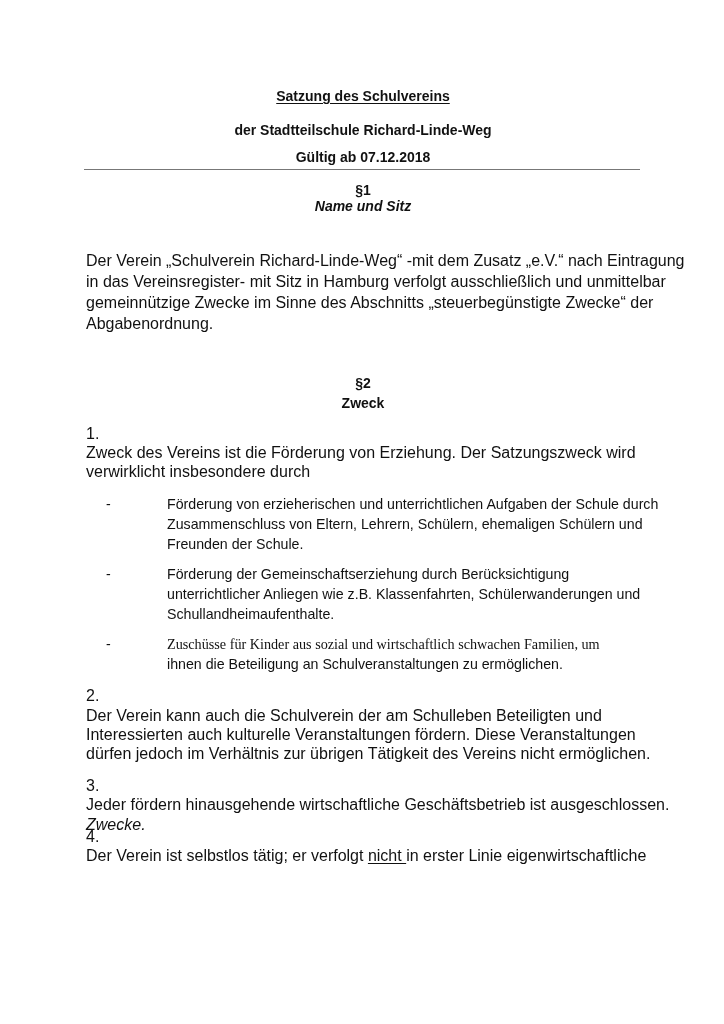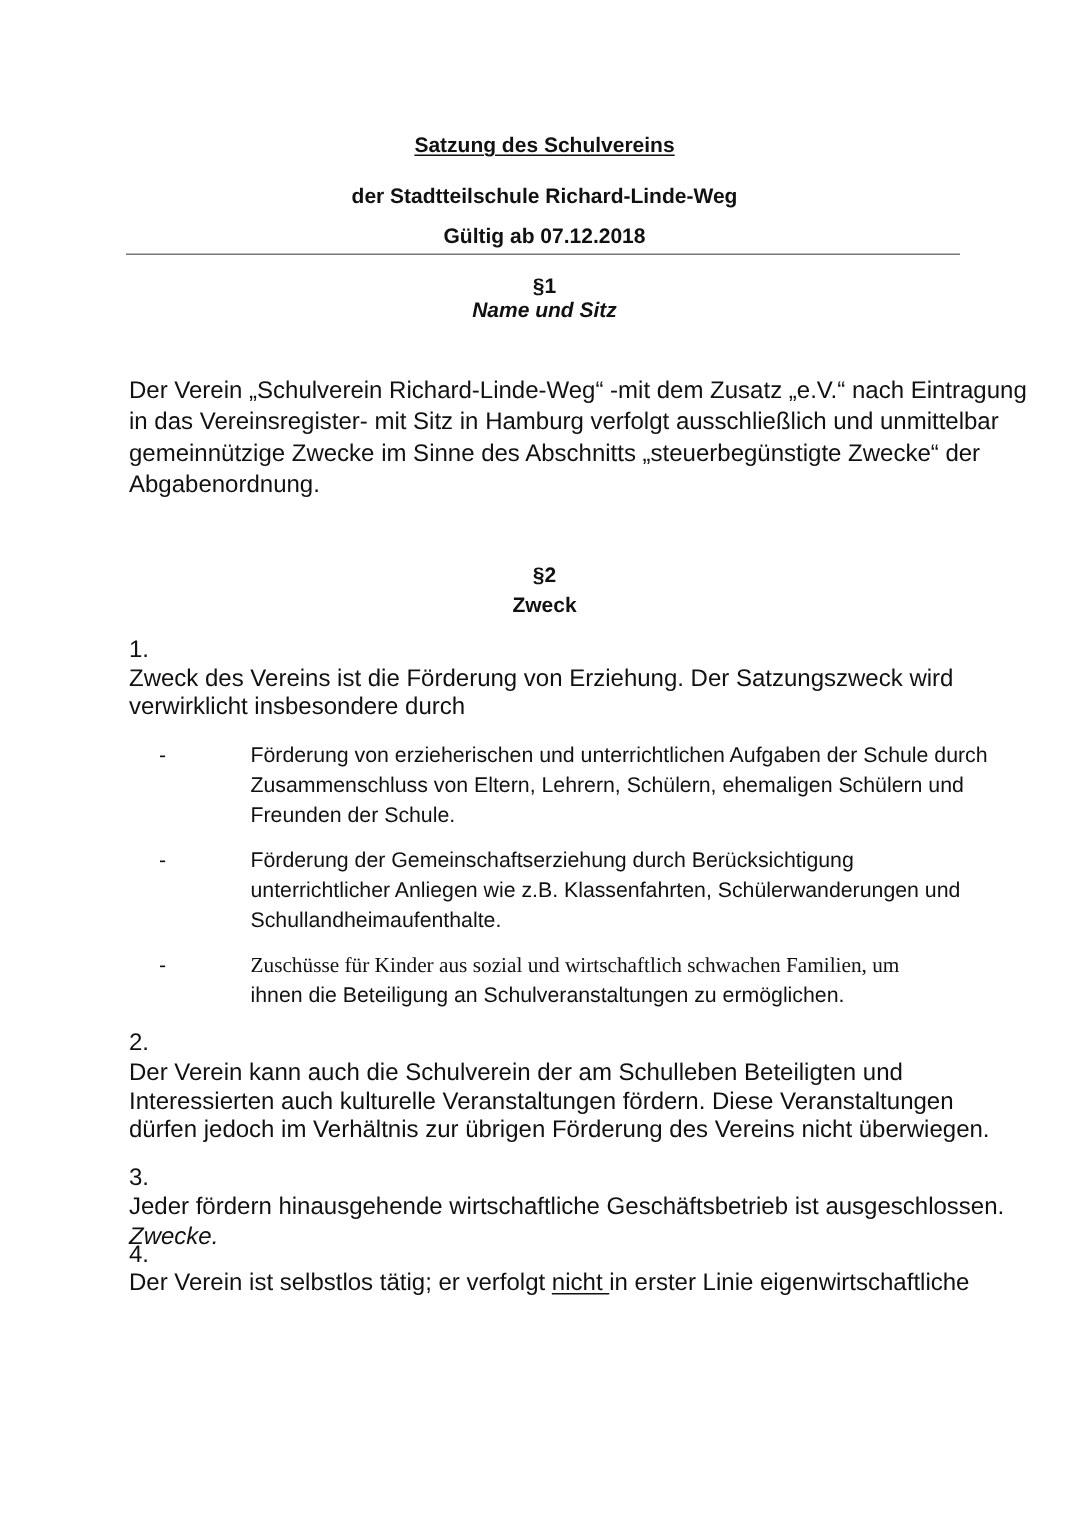--- a/index.html
+++ b/index.html
@@ -63,21 +63,21 @@
         <div class="bullet-text" style="top:634px;font-family:Liberation Serif, serif;">Zuschüsse für Kinder aus sozial und wirtschaftlich schwachen Familien, um</div>
         <div class="bullet-text" style="top:654px;">ihnen die Beteiligung an Schulveranstaltungen zu ermöglichen.</div>
       </div>
     </div>
   </div>
 
   <div>
     <div class="body-line" style="top:685px;">2.</div>
     <div class="body-line" style="top:705px;">Der Verein kann auch die Schulverein der am Schulleben Beteiligten und</div>
     <div class="body-line" style="top:724px;">Interessierten auch kulturelle Veranstaltungen fördern. Diese Veranstaltungen</div>
-    <div class="body-line" style="top:743px;">dürfen jedoch im Verhältnis zur übrigen Förderung des Vereins nicht überwiegen.</div>
+    <div class="body-line" style="top:743px;">dürfen jedoch im Verhältnis zur übrigen Tätigkeit des Vereins nicht ermöglichen.</div>
   </div>
 
   <div>
     <div class="body-line" style="top:775px;">3.</div>
     <div class="body-line" style="top:794px;">Jeder fördern hinausgehende wirtschaftliche Geschäftsbetrieb ist ausgeschlossen.</div>
   </div>
 
   <div>
     <div class="body-line" style="top:826px;">4.</div>
     <div class="body-line" style="top:845px;">

